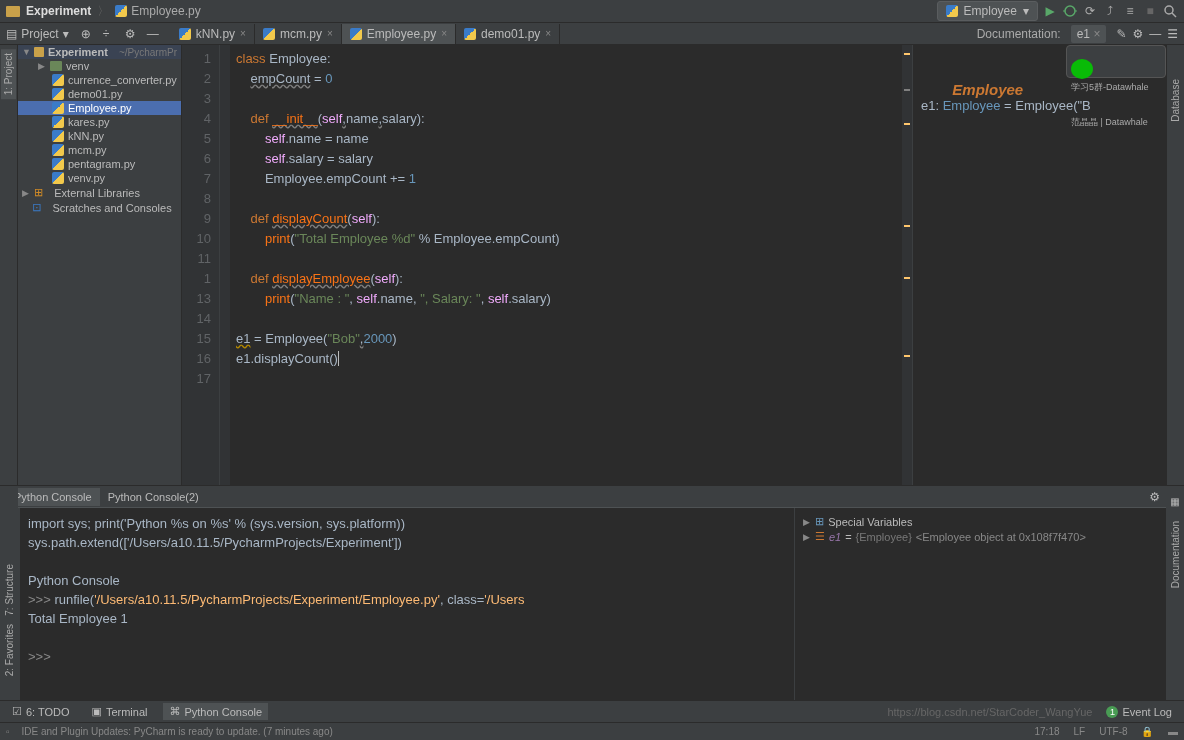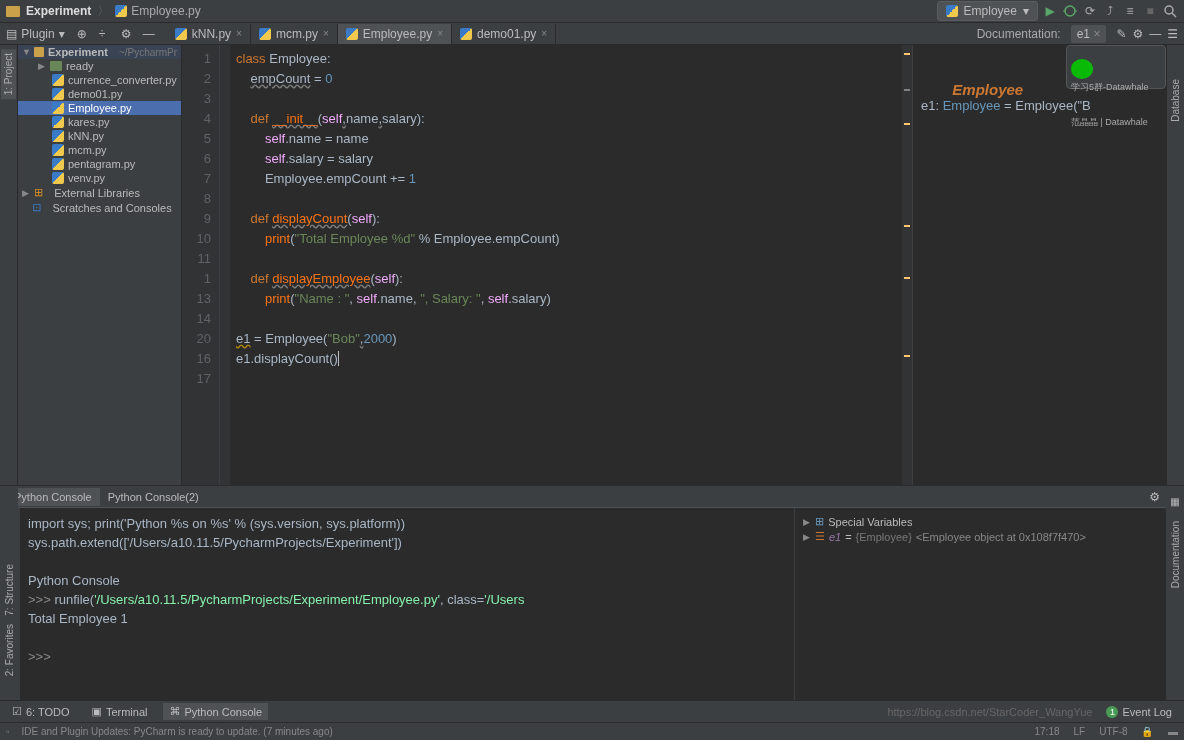--- a/index.html
+++ b/index.html
@@ -45,36 +45,36 @@
 .gutter { width:38px; background:#313335; text-align:right; padding:4px 8px 0 0; color:#606366; line-height:20px; border-right:1px solid #3c3f41; }
 .fold-strip { width:10px; background:#313335; }
 .code-body { flex:1; padding:4px 0 0 6px; line-height:20px; white-space:pre; color:#a9b7c6; }
 .kw { color:#cc7832; } .fn { color:#f97316; } .self { color:#f0abfc; } .str { color:#6a8759; } .num { color:#6897bb; } .wavy { text-decoration:underline wavy #808080; } .wavy-y { text-decoration:underline wavy #b58900; }
 .cursor { border-left:1px solid #bbb; }
 .err-stripe { position:absolute; right:0; top:0; width:10px; height:100%; background:#313335; }
 .err-mark { position:absolute; right:2px; width:6px; height:2px; background:#ffc66d; }
 
 .doc-panel { width:254px; background:#2b2b2b; border-left:1px solid #3c3f41; padding:6px 8px; font-family:monospace; font-size:13px; color:#a9b7c6; white-space:pre; overflow:hidden; position:relative; }
 .doc-title { color:#cc7832; font-style:italic; font-weight:bold; font-size:15px; }
-.wechat-widget { position:absolute; right:0; top:0; width:100px; height:44px; background:#3c3f41; border:1px solid #555; border-radius:4px; font-size:10px; padding:2px 4px; color:#aaa; }
+.wechat-widget { position:absolute; right:0; top:0; width:100px; height:33px; background:#3c3f41; border:1px solid #555; border-radius:4px; font-size:10px; padding:2px 4px; color:#aaa; }
 .wechat-ico { width:22px;height:20px;background:#09bb07;border-radius:50%;float:left;margin-right:4px; }
 
 .right-tool-strip { width:18px; background:#3c3f41; border-left:1px solid #2b2b2b; display:flex; flex-direction:column; align-items:center; padding-top:30px; gap:60px; }
 
 .console-tabs { height:22px; background:#3c3f41; border-top:1px solid #2b2b2b; display:flex; align-items:center; padding:0 6px; }
 .ctab { padding:3px 8px; cursor:pointer; font-size:11px; }
 .ctab.active { background:#4e5254; }
 .ctabs-right { margin-left:auto; display:flex; gap:6px; }
 
 .console-area { height:210px; display:flex; background:#2b2b2b; border-top:1px solid #4e5254; }
 .console-left-strip { width:20px; background:#3c3f41; display:flex; flex-direction:column; align-items:center; padding-top:4px; gap:4px; }
 .cstrip-ico { width:14px;height:14px;cursor:pointer;color:#aaa; }
 .console-out { flex:1; padding:6px 8px; font-family:monospace; font-size:13px; line-height:19px; white-space:pre; color:#a9b7c6; overflow:hidden; }
 .prompt { color:#888; }
-.pc-title { color:#a9b7c6; } .path-str { color:#86efac; }
+.pc-title { color:#a9b7c6; } .path-str { color:#fdba74; }
 .console-vars { width:390px; border-left:1px solid #3c3f41; padding:6px 8px; font-size:11px; }
 .var-row { display:flex; align-items:center; gap:4px; padding:1px 0; }
 .var-name { color:#9876aa; font-style:italic; } .var-type { color:#787878; } .var-val { color:#888; }
 .left-vstrip { position:absolute; left:0; top:486px; height:224px; width:18px; background:#3c3f41; display:flex; flex-direction:column; align-items:center; justify-content:flex-end; padding-bottom:30px; }
 
 .bottom-bar1 { position:absolute; bottom:18px; left:0; right:0; height:22px; background:#3c3f41; border-top:1px solid #2b2b2b; display:flex; align-items:center; padding:0 6px; gap:10px; font-size:11px; }
 .bbtn { display:flex; align-items:center; gap:4px; padding:2px 6px; cursor:pointer; }
 .bbtn.active { background:#4e5254; }
 .bb-right { margin-left:auto; display:flex; align-items:center; gap:8px; }
 .event-badge { background:#499c54; color:#fff; border-radius:50%; width:12px; height:12px; font-size:9px; display:flex; align-items:center; justify-content:center; }
@@ -120,21 +120,21 @@
           <circle cx="6" cy="6" r="4" fill="none" stroke="#aaa" stroke-width="1.5"></circle>
           <line x1="9" y1="9" x2="13" y2="13" stroke="#aaa" stroke-width="1.5"></line>
         </svg>
       </div>
   </div>
 </div>
 
 <div class="second-bar">
   <div class="proj-btn">
     <span>▤</span>
-    <span>Plugin</span>
+    <span>Project</span>
     <span>▾</span>
   </div>
   <div class="second-icons">
     <div class="sec-ico">⊕</div>
     <div class="sec-ico">÷</div>
     <div class="sec-ico">⚙</div>
     <div class="sec-ico">—</div>
   </div>
   <div class="tabs-row">
     <div class="tab">
@@ -170,21 +170,21 @@
 
 <div class="main-area">
   <div class="left-tool-strip">
     <div class="vtab active">1: Project</div>
   </div>
   <div class="project-tree">
     <div class="tree-item selected"><span class="tree-arrow">▼</span><div class="folder-i"></div><b>Experiment</b>&nbsp;<span class="proj-path">~/PycharmPr</span></div>
     <div class="tree-item indent1">
         <span class="tree-arrow">▶</span>
         <div class="folder-venv"></div>
-        <span>ready</span>
+        <span>venv</span>
       </div>
     <div class="tree-item indent2">
         <div class="pyfile-ico"></div>
         <span>currence_converter.py</span>
       </div>
     <div class="tree-item indent2">
         <div class="pyfile-ico"></div>
         <span>demo01.py</span>
       </div>
     <div class="tree-item indent2 highlighted">
@@ -224,21 +224,21 @@
         <div>5</div>
         <div>6</div>
         <div>7</div>
         <div>8</div>
         <div>9</div>
         <div>10</div>
         <div>11</div>
         <div>1</div>
         <div>13</div>
         <div>14</div>
-        <div>20</div>
+        <div>15</div>
         <div>16</div>
         <div>17</div>
       </div>
     <div class="fold-strip"></div>
     <div class="code-body"><span class="kw">class</span> Employee:
     <span class="wavy">empCount</span> = <span class="num">0</span>
 
     <span class="kw">def</span> <span class="fn wavy">__init__</span>(<span class="self">self</span><span class="wavy">,</span>name<span class="wavy">,</span>salary):
         <span class="self">self</span>.name = name
         <span class="self">self</span>.salary = salary

